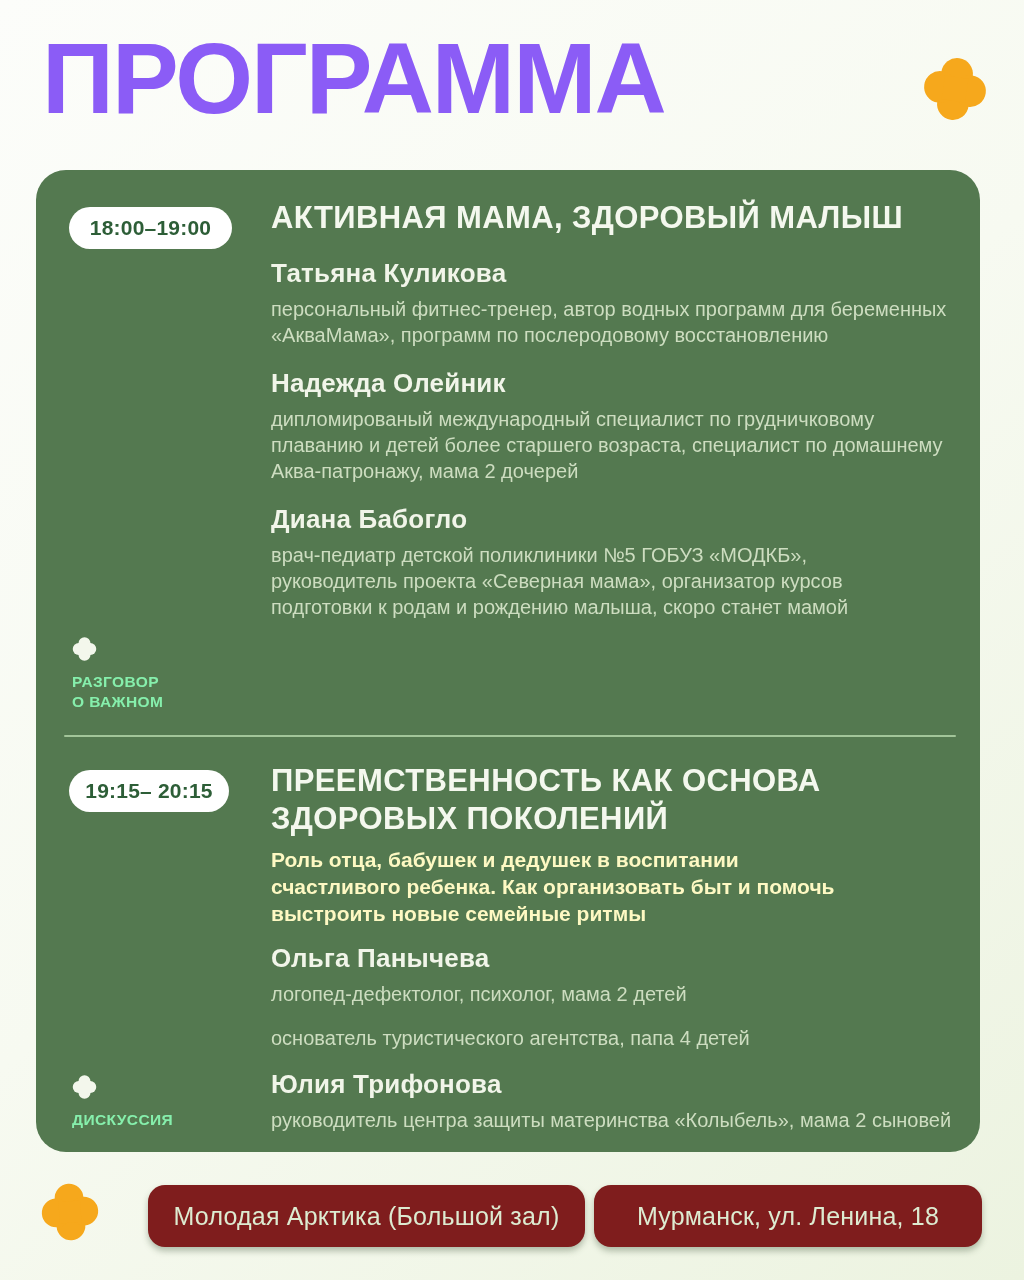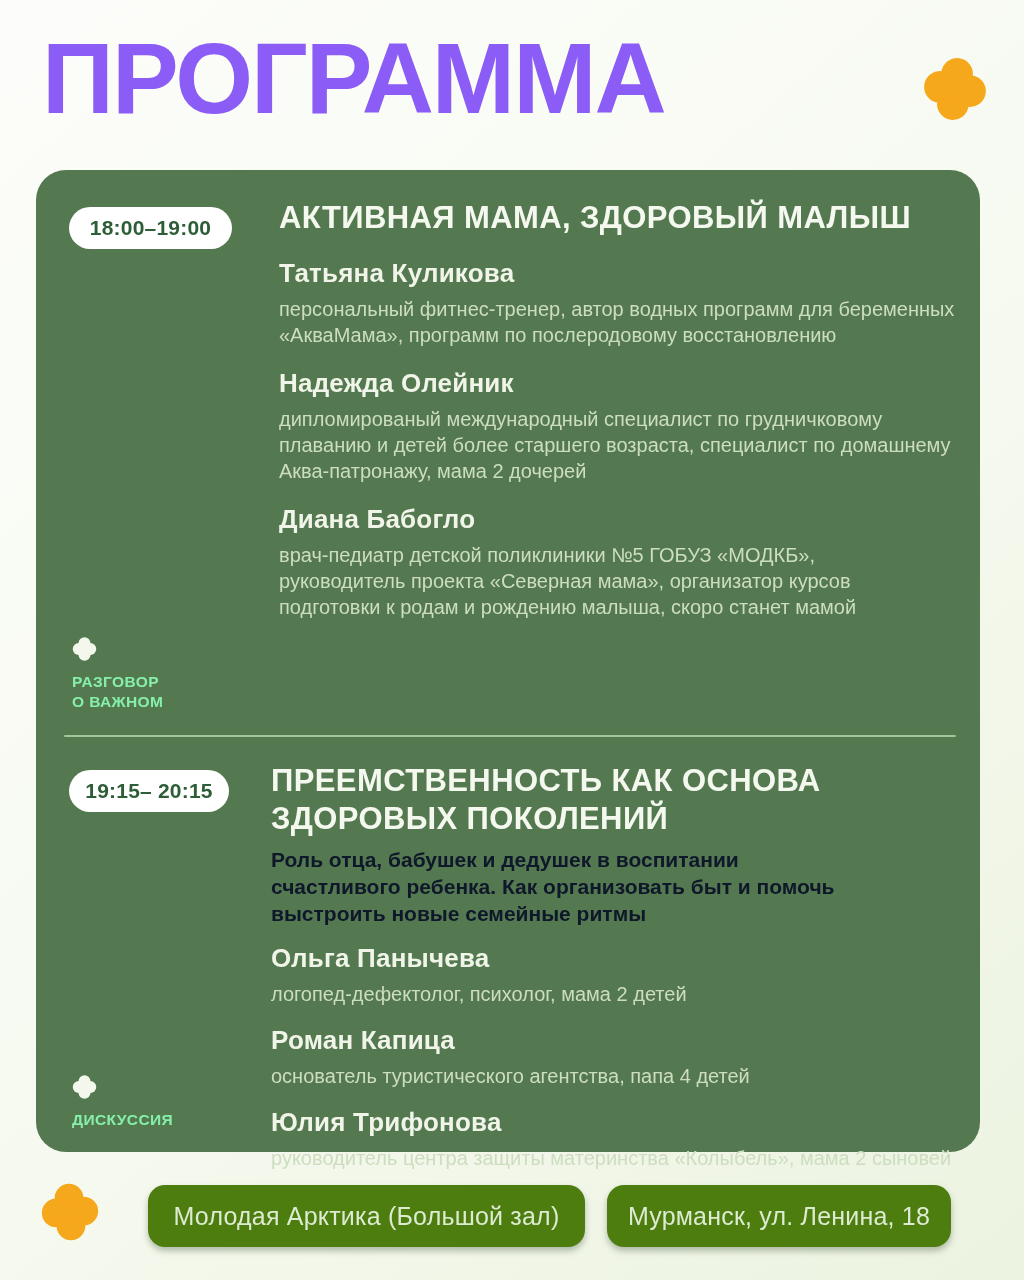--- a/index.html
+++ b/index.html
@@ -43,36 +43,36 @@
     display: flex; align-items: center; justify-content: center;
     color: #2d5e37;
     font-weight: 700;
     font-size: 21px;
     letter-spacing: 0.2px;
   }
   .pill-1 { top: 37px;  width: 163px; }
   .pill-2 { top: 600px; width: 160px; }
 
   .content { position: absolute; left: 235px; width: 700px; }
-  .content-1 { top: 29px; margin-left: 8px; }
+  .content-1 { top: 29px; }
   .content-2 { top: 592px; }
 
   .session-title {
     font-size: 31px;
     font-weight: 700;
     color: #f4f8ee;
     line-height: 38px;
     letter-spacing: 0.4px;
     white-space: pre-line;
     margin-bottom: 21px;
   }
   .session-subtitle {
     font-size: 21px;
     font-weight: 700;
-    color: #0f172a;
+    color: #fef9c3;
     line-height: 27px;
     white-space: pre-line;
     margin-bottom: 16px;
   }
   .speaker { margin-bottom: 20px; }
   .speaker-name {
     font-size: 26px;
     font-weight: 700;
     color: #f1f5e9;
     margin-bottom: 7px;
@@ -105,31 +105,31 @@
     letter-spacing: 0.4px;
     white-space: pre-line;
     text-transform: uppercase;
   }
 
   
   .footer-btn {
     position: absolute;
     top: 1185px;
     height: 62px;
-    background: #4d7c0f;
+    background: #7f1d1d;
     border-radius: 17px;
     display: flex; align-items: center; justify-content: center;
     color: #ddebd1;
     font-size: 25px;
     letter-spacing: 0.2px;
     box-shadow: 0 4px 6px rgba(55, 78, 48, 0.35);
     cursor: pointer;
   }
   .footer-btn-venue   { left: 148px; width: 437px; }
-  .footer-btn-address { left: 607px; width: 344px; }
+  .footer-btn-address { left: 594px; width: 388px; }
 </style>
 </head>
 <body>
 
 <svg width="0" height="0" style="position:absolute">
   <defs>
     <g id="quatrefoil">
       <circle cx="50" cy="27" r="24"></circle>
       <circle cx="50" cy="73" r="24"></circle>
       <circle cx="27" cy="50" r="24"></circle>
@@ -196,21 +196,20 @@
     <div class="session-subtitle">Роль отца, бабушек и дедушек в воспитании
 счастливого ребенка. Как организовать быт и помочь
 выстроить новые семейные ритмы</div>
 
     <div class="speaker" style="margin-bottom:18px;">
       <div class="speaker-name">Ольга Панычева</div>
       <div class="speaker-bio">логопед-дефектолог, психолог, мама 2 детей</div>
     </div>
 
     <div class="speaker" style="margin-bottom:18px;">
-      <div class="speaker-name">Роман Капица</div>
       <div class="speaker-bio">основатель туристического агентства, папа 4 детей</div>
     </div>
 
     <div class="speaker">
       <div class="speaker-name">Юлия Трифонова</div>
       <div class="speaker-bio">руководитель центра защиты материнства «Колыбель», мама 2 сыновей</div>
     </div>
   </div>
 
   <div class="rail rail-2">

